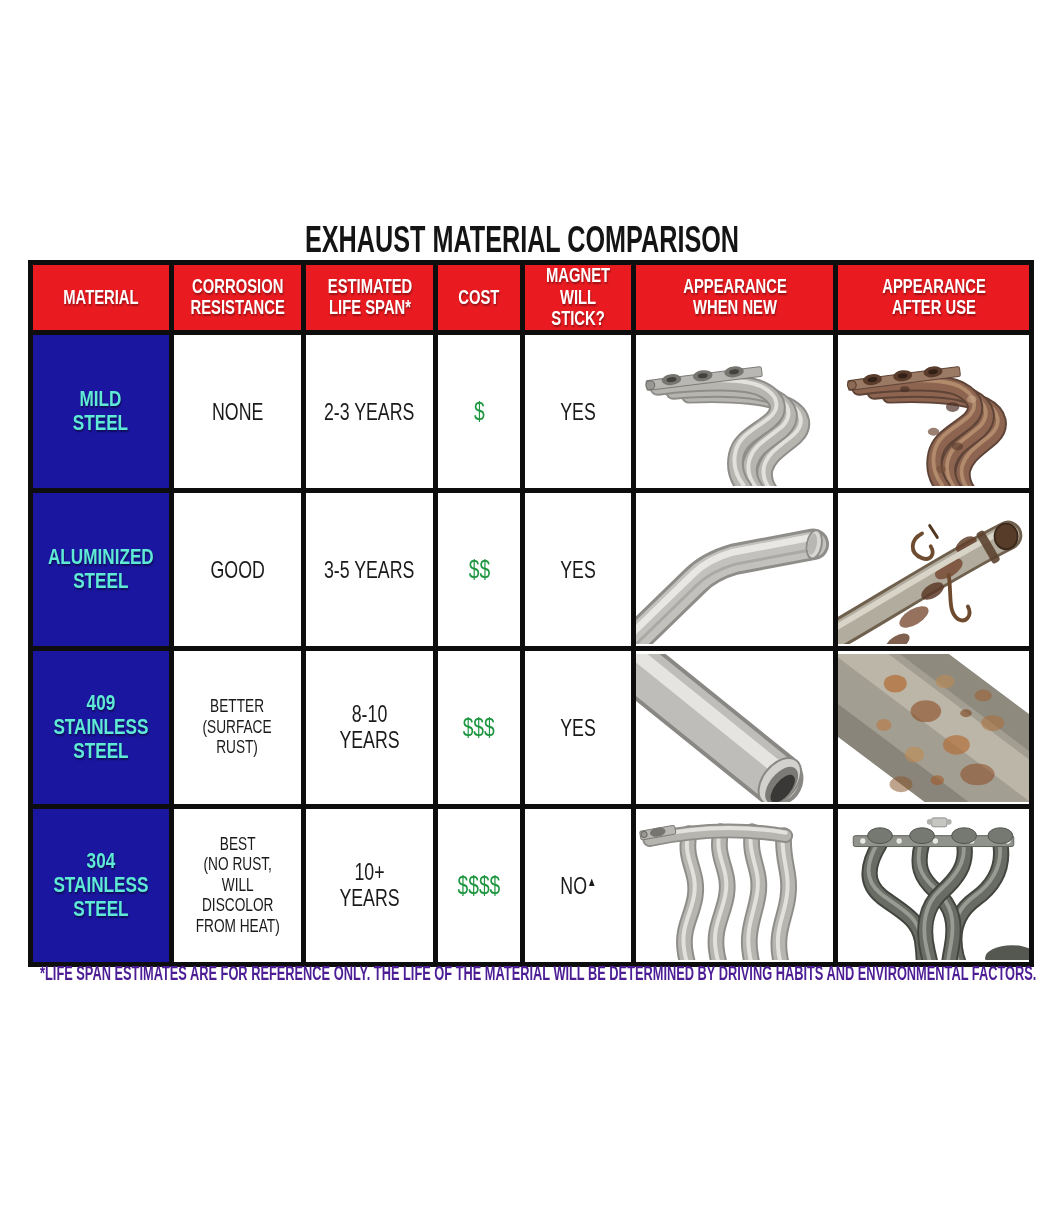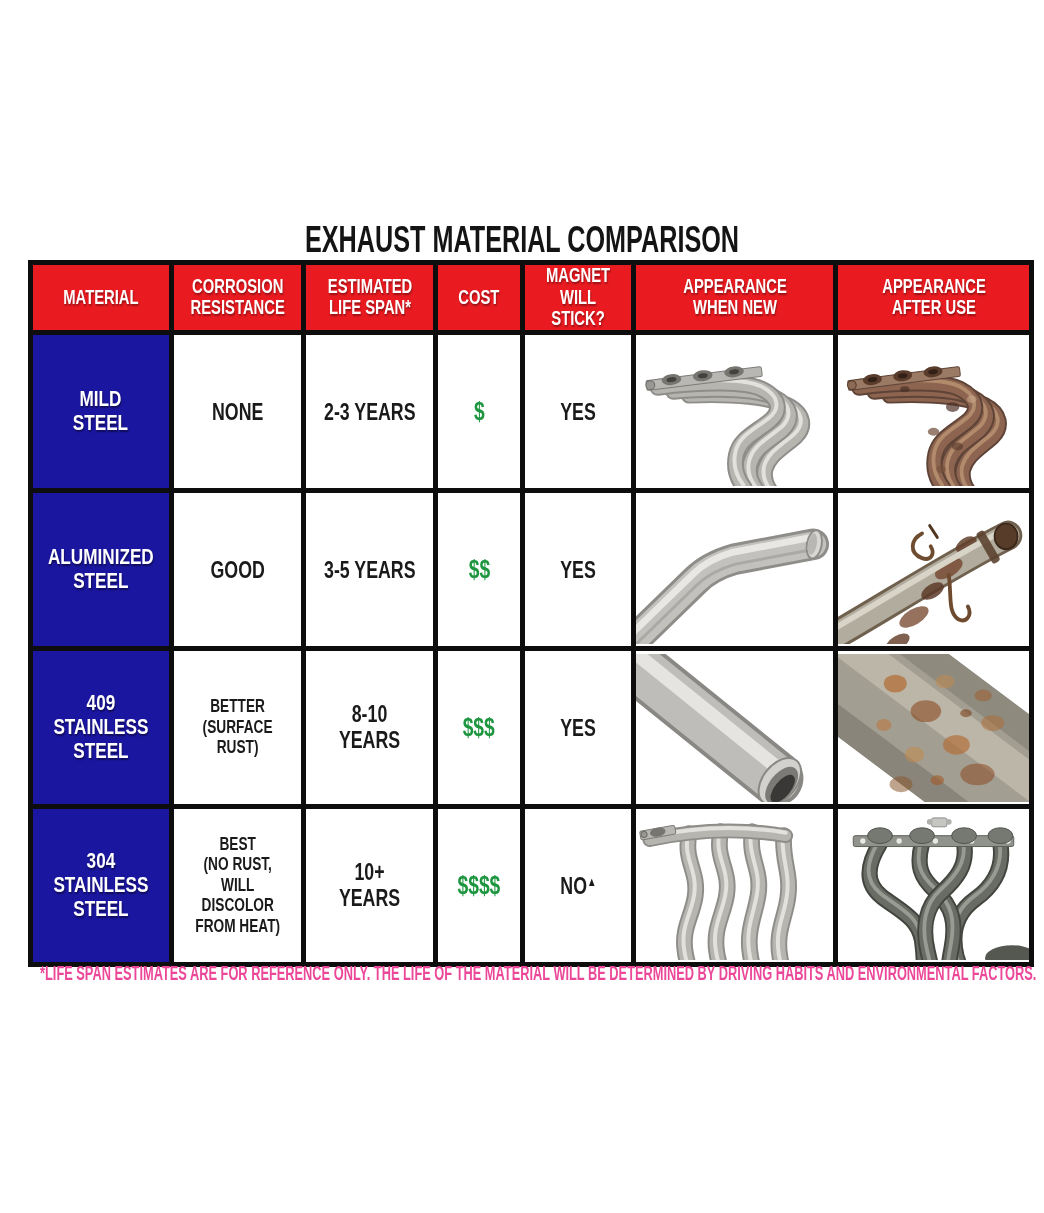--- a/index.html
+++ b/index.html
@@ -18,30 +18,30 @@
     position:absolute; left:28px; top:260px; border-collapse:collapse; table-layout:fixed;
     background:#ffffff;
   }
   table.cmp th, table.cmp td {
     border:5px solid #0d0d0d; text-align:center; vertical-align:middle; padding:0; overflow:hidden;
   }
   tr.header-row { height:62px; }
   tr.data-row { height:158px; }
   th.hcell { background:#e91b21; color:#ffffff; font-size:20px; font-weight:bold; }
   th.hcell .cond { text-shadow:1px 2px 2px rgba(0,0,0,0.35); }
-  td.mat { background:#1b16a0; color:#ffffff; font-size:22px; font-weight:bold; }
+  td.mat { background:#1b16a0; color:#5eead4; font-size:22px; font-weight:bold; }
   td.mat .cond { transform:scaleX(0.78); text-shadow:1px 2px 2px rgba(0,0,0,0.45); }
-  td.val { background:#ffffff; color:#1a1a1a; font-size:24px; font-weight:bold; }
+  td.val { background:#ffffff; color:#1a1a1a; font-size:24px; font-weight:normal; }
   td.val.small .cond { font-size:19px; transform:scaleX(0.72); }
   td.cost .cond { color:#1e9640; font-size:26px; }
   .sup { font-size:13px; vertical-align:8px; }
   td.photo { background:#ffffff; padding:0; }
   svg.photo-svg { display:block; width:100%; height:148px; }
 
-  .footnotes { position:absolute; left:40px; top:961px; width:990px; color:#ec4899; }
+  .footnotes { position:absolute; left:40px; top:961px; width:990px; color:#4c1d95; }
   .fline { font-size:21px; font-weight:bold; height:27px; white-space:nowrap; }
   .fcond { display:inline-block; transform:scaleX(0.61); transform-origin:left center; white-space:nowrap; }
   .fmark-tri { font-size:13px; vertical-align:6px; margin-right:1px; }
 </style>
 </head>
 <body>
 
 <div class="page">
 
   <div class="title">

